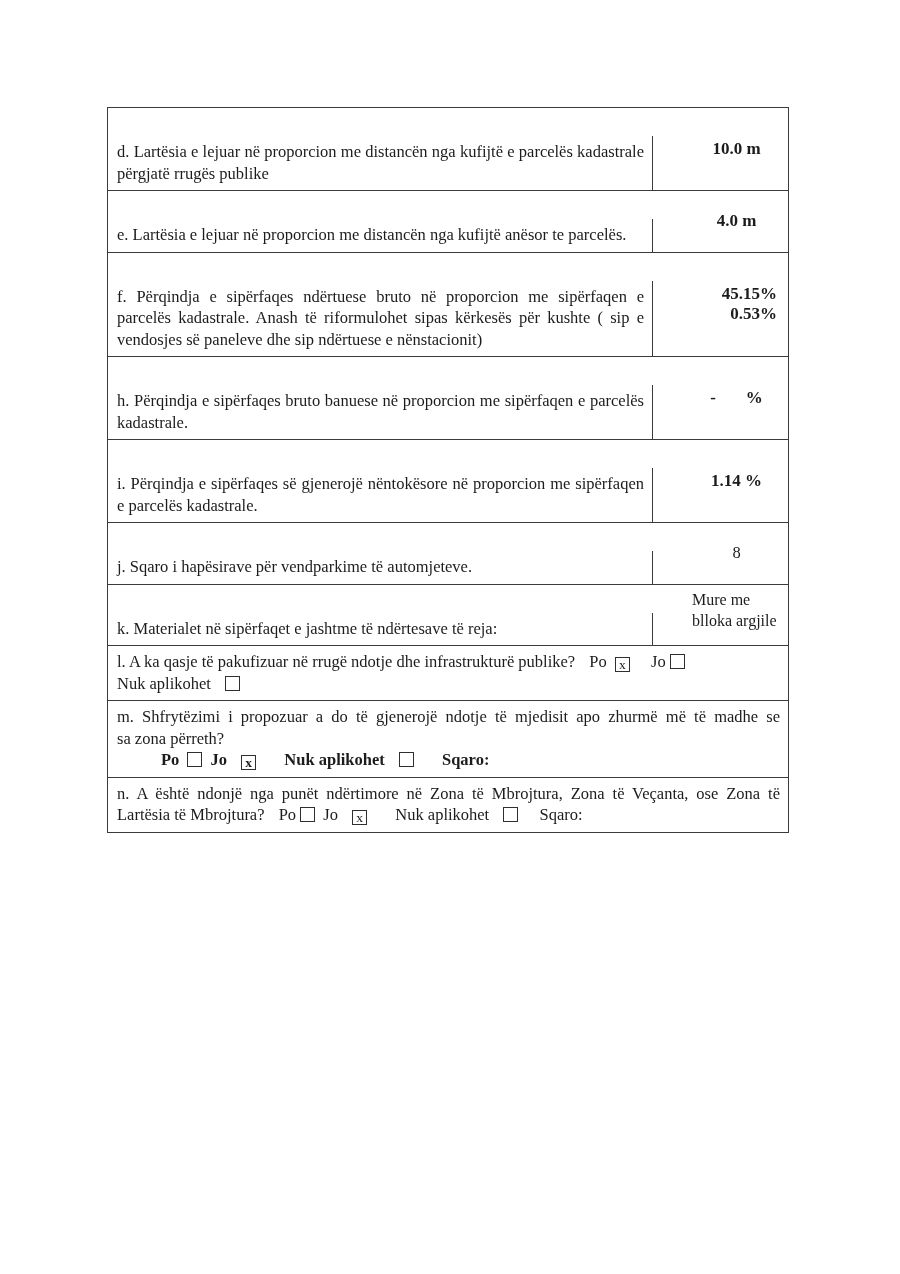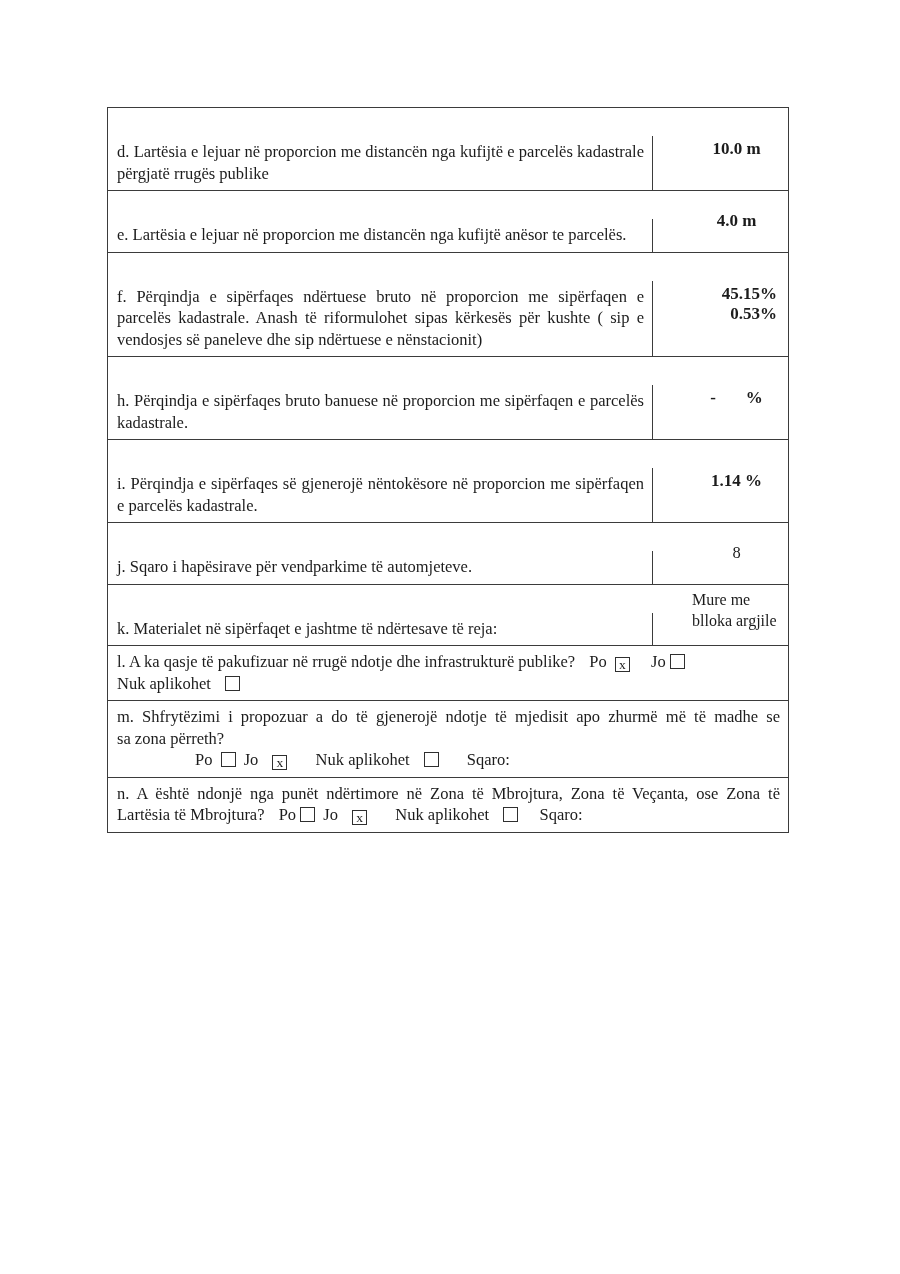--- a/index.html
+++ b/index.html
@@ -82,21 +82,21 @@
     vertical-align: -2px;
     text-align: center;
     line-height: 13px;
     font-size: 13.5px;
     font-family: "Liberation Serif", serif;
   }
   .ml-xs { margin-left: 4px; }
   .ml-sm { margin-left: 10px; }
   .ml-md { margin-left: 17px; }
   .ml-lg { margin-left: 24px; }
-  .indent { margin-left: 78px; }
+  .indent { margin-left: 44px; font-weight: bold; }
 </style>
 </head>
 <body>
 
 <div class="doc-table">
 
   <div class="trow has-val">
     <div class="cell-text">d. Lartësia e lejuar në proporcion me distancën nga kufijtë e parcelës kadastrale përgjatë rrugës publike</div>
     <div class="cell-val">10.0 m</div>
   </div>

